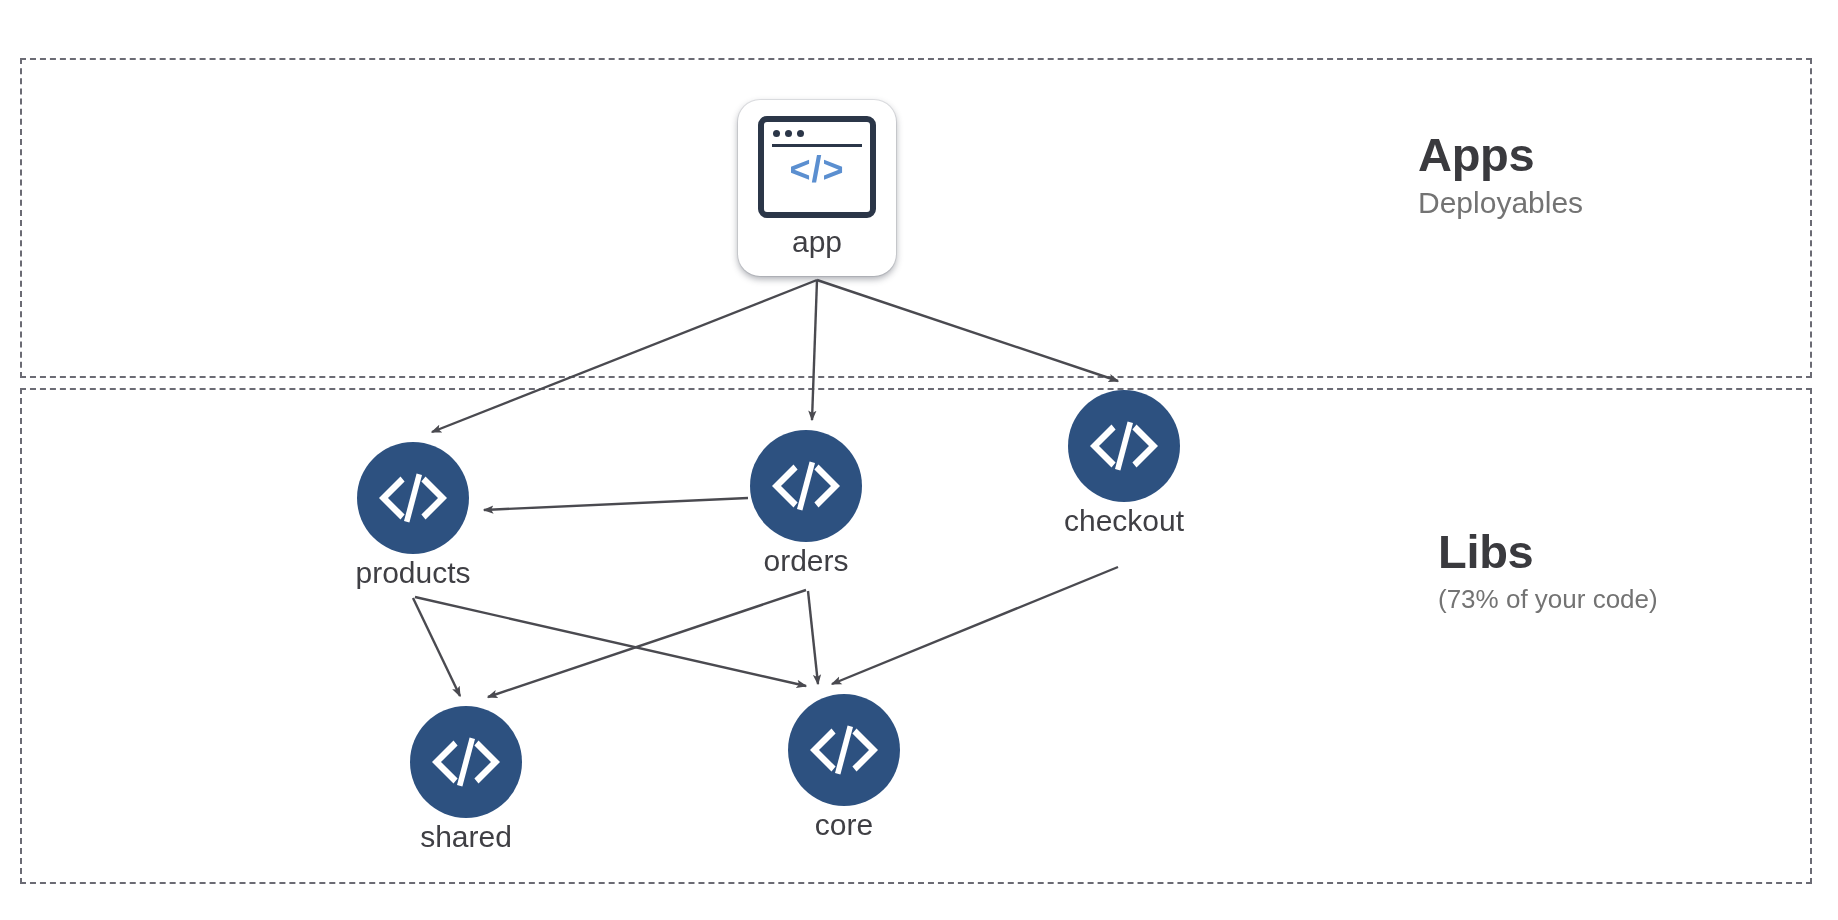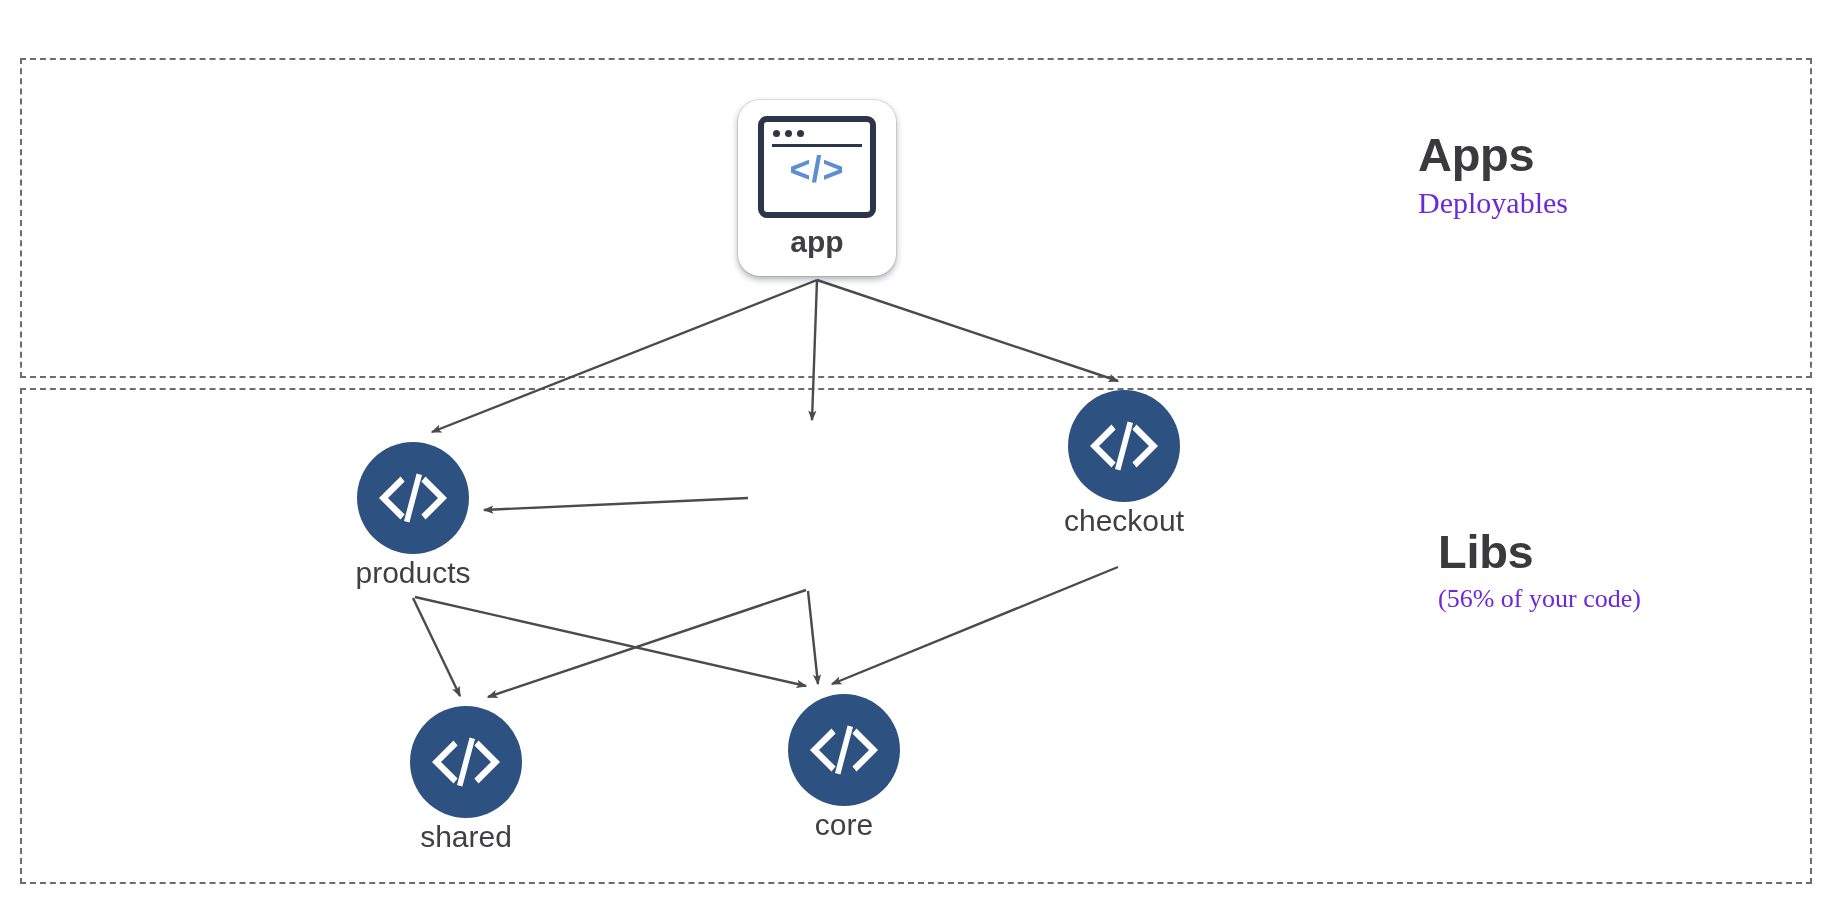--- a/index.html
+++ b/index.html
@@ -40,23 +40,22 @@
     font-size: 47px;
     font-weight: bold;
     letter-spacing: -0.3px;
     line-height: 1.04;
     color: #3a3a3e;
   }
   .zone-legend .legend-sub {
     font-size: 30px;
     font-weight: normal;
     line-height: 1.25;
-    color: #6d28d9;
+    color: #737373;
     margin-top: 4px;
-    font-family: Liberation Serif, serif;
   }
   #legend-apps { left: 1418px; top: 131px; }
   #legend-libs { left: 1418px; top: 528px; margin-left: 20px; }
   #legend-libs .legend-sub { font-size: 26px; margin-top: 6px; }
 
   
   #edges {
     position: absolute;
     left: 0; top: 0;
     width: 1838px;
@@ -120,21 +119,20 @@
     font-weight: bold;
     font-family: "Liberation Sans", sans-serif;
     letter-spacing: 1px;
     line-height: 1;
   }
   #node-app .app-label {
     margin-top: 9px;
     font-size: 30px;
     color: #3f3f44;
     line-height: 1;
-    font-weight: bold;
   }
 
   
   .lib-node {
     position: absolute;
     width: 112px;
     height: 112px;
   }
   .lib-node .disc {
     width: 112px;
@@ -171,21 +169,21 @@
 
   <div class="zone-box" id="zone-apps"></div>
   <div class="zone-box" id="zone-libs"></div>
 
   <div class="zone-legend" id="legend-apps">
     <div class="legend-title">Apps</div>
     <div class="legend-sub">Deployables</div>
   </div>
   <div class="zone-legend" id="legend-libs">
     <div class="legend-title">Libs</div>
-    <div class="legend-sub">(56% of your code)</div>
+    <div class="legend-sub">(73% of your code)</div>
   </div>
 
   <svg id="edges" viewBox="0 0 1838 920" xmlns="http://www.w3.org/2000/svg">
     <defs>
       <marker id="arrowhead" viewBox="0 0 12 10" refX="10.5" refY="5" markerWidth="11" markerHeight="9" orient="auto-start-reverse" markerUnits="userSpaceOnUse">
         <path d="M 0 0.4 L 12 5 L 0 9.6 L 2.6 5 Z" fill="#4a4a50"></path>
       </marker>
     </defs>
     <g stroke="#4a4a50" stroke-width="2.4" fill="none" marker-end="url(#arrowhead)">
 
@@ -226,20 +224,30 @@
     <div class="disc">
       <svg width="74" height="52" viewBox="0 0 74 52" xmlns="http://www.w3.org/2000/svg" aria-hidden="true">
         <path d="M24.5 4.5 L28.6 9.4 L12.0 26.0 L28.6 42.6 L24.5 47.5 L3.0 26.0 Z" fill="#ffffff"></path>
         <path d="M49.5 4.5 L71.0 26.0 L49.5 47.5 L45.4 42.6 L62.0 26.0 L45.4 9.4 Z" fill="#ffffff"></path>
         <path d="M40.6 1.5 L46.0 2.9 L33.4 50.5 L28.0 49.1 Z" fill="#ffffff"></path>
       </svg>
     </div>
     <div class="lib-label">products</div>
   </div>
 
+  <div class="lib-node" id="node-orders">
+    <div class="disc">
+      <svg width="74" height="52" viewBox="0 0 74 52" xmlns="http://www.w3.org/2000/svg" aria-hidden="true">
+        <path d="M24.5 4.5 L28.6 9.4 L12.0 26.0 L28.6 42.6 L24.5 47.5 L3.0 26.0 Z" fill="#ffffff"></path>
+        <path d="M49.5 4.5 L71.0 26.0 L49.5 47.5 L45.4 42.6 L62.0 26.0 L45.4 9.4 Z" fill="#ffffff"></path>
+        <path d="M40.6 1.5 L46.0 2.9 L33.4 50.5 L28.0 49.1 Z" fill="#ffffff"></path>
+      </svg>
+    </div>
+    <div class="lib-label">orders</div>
+  </div>
 
   <div class="lib-node" id="node-checkout">
     <div class="disc">
       <svg width="74" height="52" viewBox="0 0 74 52" xmlns="http://www.w3.org/2000/svg" aria-hidden="true">
         <path d="M24.5 4.5 L28.6 9.4 L12.0 26.0 L28.6 42.6 L24.5 47.5 L3.0 26.0 Z" fill="#ffffff"></path>
         <path d="M49.5 4.5 L71.0 26.0 L49.5 47.5 L45.4 42.6 L62.0 26.0 L45.4 9.4 Z" fill="#ffffff"></path>
         <path d="M40.6 1.5 L46.0 2.9 L33.4 50.5 L28.0 49.1 Z" fill="#ffffff"></path>
       </svg>
     </div>
     <div class="lib-label">checkout</div>

